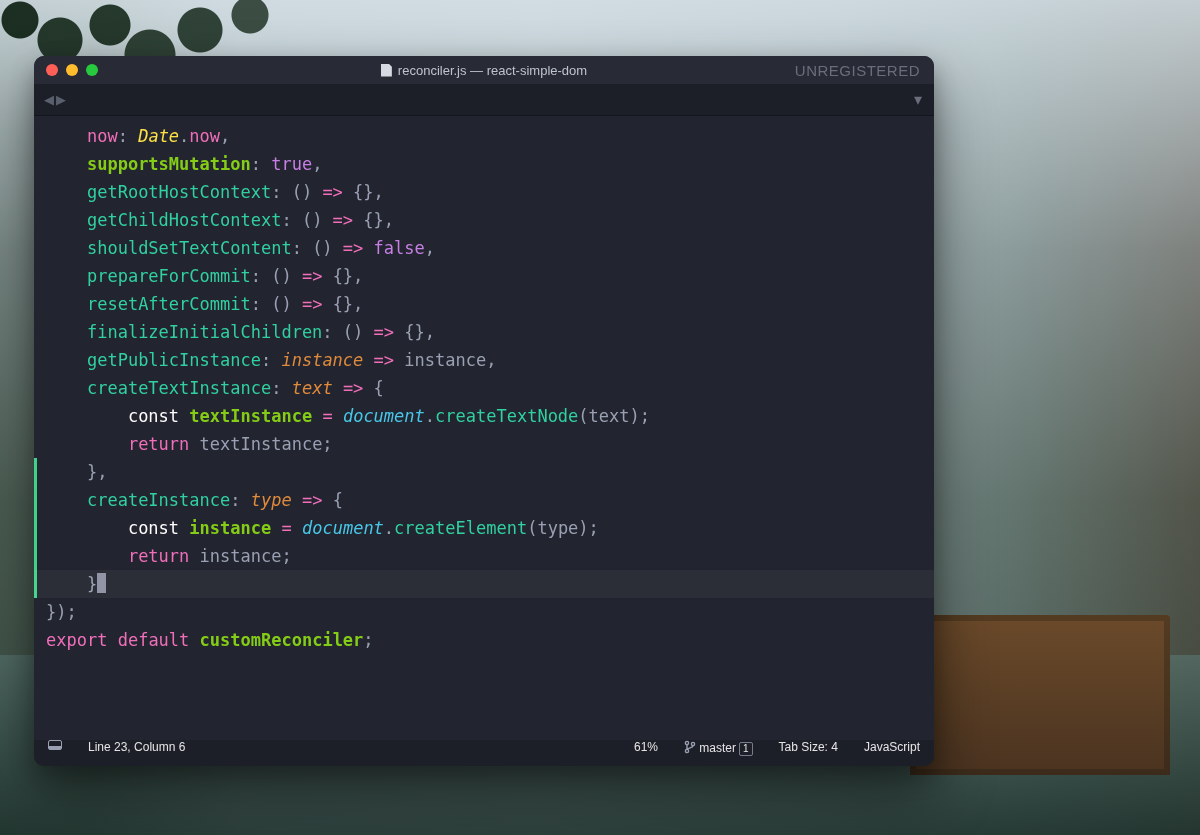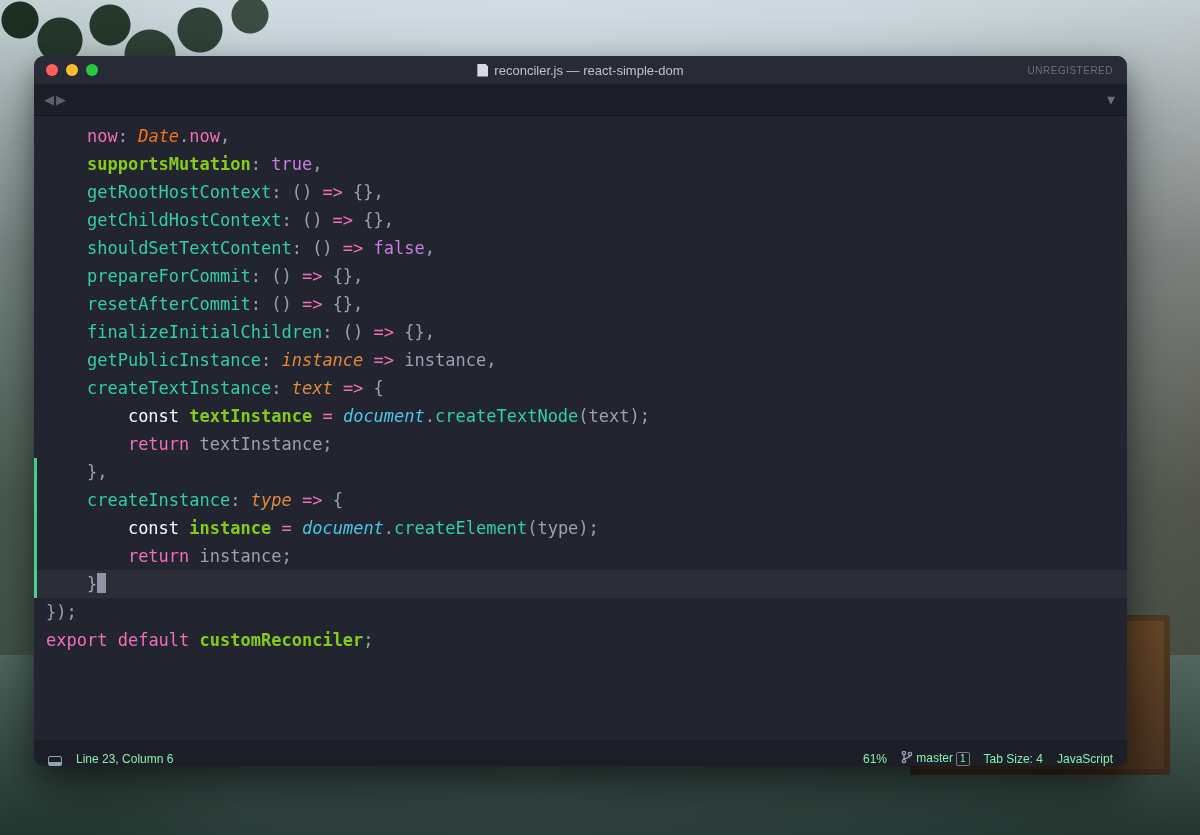--- a/index.html
+++ b/index.html
@@ -27,21 +27,21 @@
     background:linear-gradient(180deg,#6b4a2a 0%, #4a3320 100%);
     border-radius:4px 4px 0 0;
     box-shadow:0 0 0 6px rgba(30,25,18,0.3) inset;
   }
   .lake {
     position:absolute; left:0; bottom:0; width:100%; height:180px;
     background:linear-gradient(180deg, rgba(90,120,115,0.6), rgba(30,50,45,0.8));
   }
 
   .editor-window {
-    position:absolute; left:34px; top:56px; width:1093px; height:710px;
+    position:absolute; left:34px; top:56px; width:900px; height:710px;
     background:#22252f;
     border-radius:10px;
     box-shadow:0 30px 60px rgba(0,0,0,0.45), 0 10px 25px rgba(0,0,0,0.3);
     display:flex; flex-direction:column;
     overflow:hidden;
   }
   .titlebar {
     height:28px; background:#282b36;
     display:flex; align-items:center;
     position:relative;
@@ -50,21 +50,21 @@
   .traffic { display:flex; gap:8px; padding-left:12px; }
   .tl { width:12px; height:12px; border-radius:50%; }
   .tl.red{background:#ff5f56;} .tl.yellow{background:#ffbd2e;} .tl.green{background:#27c93f;}
   .title-center{
     position:absolute; left:0; right:0; text-align:center; color:#bfc3cc; pointer-events:none;
     display:flex; align-items:center; justify-content:center; gap:6px; font-size:13px;
   }
   .file-icon{
     width:11px;height:13px;background:#d7dae2; clip-path:polygon(0 0,70% 0,100% 25%,100% 100%,0 100%);
   }
-  .unreg{ margin-left:auto; padding-right:14px; color:#6a6e7a; font-size:10px; letter-spacing:0.5px;}
+  .unreg{ margin-left:auto; padding-right:14px; color:#6a6e7a; font-size:15px; letter-spacing:0.5px;}
   .tabbar{
     height:32px; background:#1c1f28; display:flex; align-items:stretch; border-bottom:1px solid #14161d;
     position:relative;
   }
   .navarrows{ display:flex; align-items:center; color:#5a5f6d; padding:0 10px; gap:2px; font-size:13px;}
   .tab{
     display:flex; align-items:center; gap:10px; padding:0 14px;
     background:#22252f; color:#c9ccd6; font-size:13px;
     border-right:1px solid #14161d;min-width:130px;
   }
@@ -86,34 +86,34 @@
     color:#c9ccd6; white-space:pre;
     position:relative;
   }
   .hl-line{ position:absolute; left:-50px; right:0; height:28px; background:rgba(255,255,255,0.045);}
   .cursor{ display:inline-block; width:9px; height:20px; background:#8d90a0; vertical-align:-3px;}
 
   
   .c-key{color:#ffffff;} 
   .c-ret{color:#f06eba;} 
   .c-prop{color:#31d0a0;}
-  .c-type{color:#f97316; font-style:italic;}
+  .c-type{color:#fde047; font-style:italic;}
   .c-param{color:#e08a3c; font-style:italic;}
   .c-op{color:#f06eba;}
   .c-punc{color:#9aa0b3;}
   .c-bool{color:#c77ee5;}
   .c-obj{color:#48c7e8; font-style:italic;}
   .c-method{color:#31d0a0;}
   .c-id{color:#84cc16;font-weight:bold;}
   .c-false{color:#c77ee5;}
 
   .statusbar{
-    height:26px; background:#1c1f28; color:#86efac;
-    display:flex; align-items:flex-end; font-size:12px;
-    padding:0 14px; gap:14px;
+    height:26px; background:#1c1f28; color:#e5e5e5;
+    display:flex; align-items:flex-start; font-size:12px;
+    padding:0 14px; gap:26px;
   }
   .statusbar .panel-icon{width:14px;height:10px;border:1.5px solid #9aa0b3;border-radius:2px;position:relative;}
   .statusbar .panel-icon::after{content:"";position:absolute;left:0;right:0;bottom:0;height:3px;background:#9aa0b3;}
   .sb-spacer{flex:1;}
   .branch-icon{display:inline-block;}
   .branch-icon svg{vertical-align:-2px;}
   .box1{display:inline-block;border:1px solid #777c8a;border-radius:2px;font-size:10px;padding:0 3px;line-height:12px;margin-left:3px;}
 </style>
 </head>
 <body>

